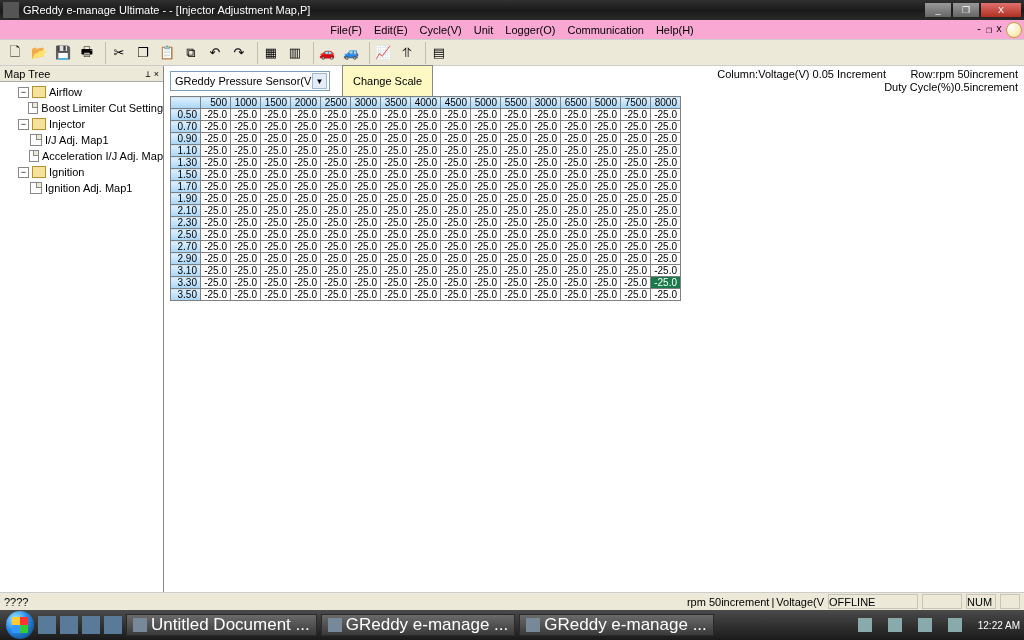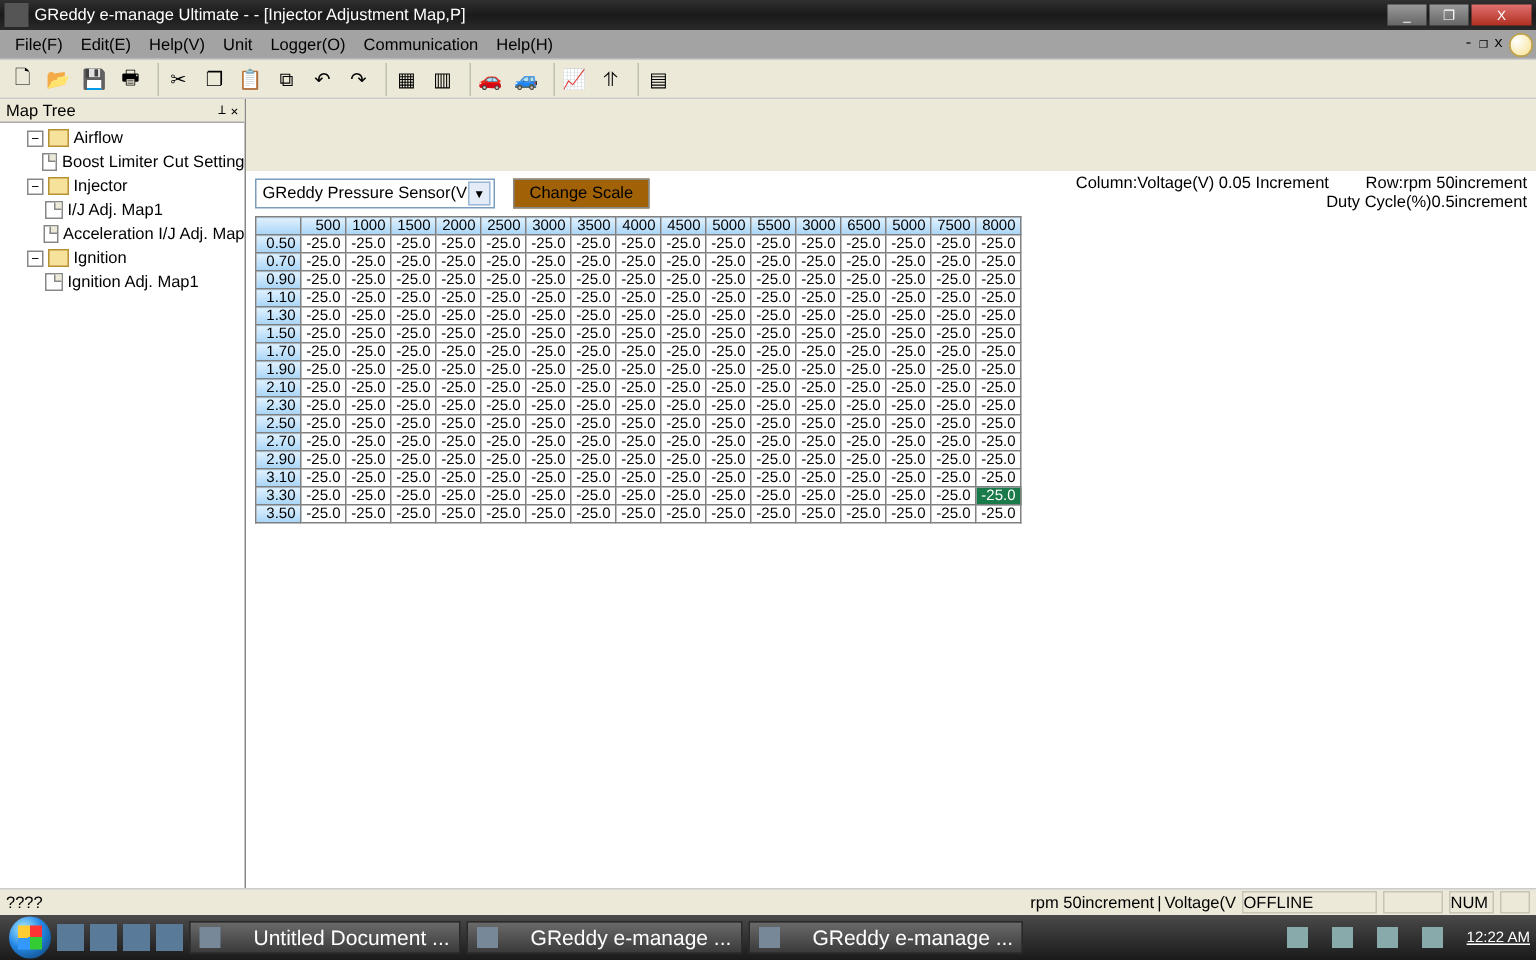--- a/index.html
+++ b/index.html
@@ -26,26 +26,27 @@
   }
   .titlebar .icon { width: 16px; height: 16px; margin-right: 4px; background:#555; display:inline-block;}
   .titlebar .spacer { flex: 1; }
   .titlebar .winbtn { height: 14px; margin-left: 2px; display:flex;align-items:center;justify-content:center;font-size:9px;}
   .winbtn.min { width:26px;background:linear-gradient(#999,#666);}
   .winbtn.max { width:26px;background:linear-gradient(#999,#666);}
   .winbtn.close { width:40px;background:linear-gradient(#e07070,#b03020);}
   
   .menubar {
     height: 20px;
-    background: #a3a3a3;
+    background: #f9a8d4;
     display: flex;
     align-items: center;
     padding: 0 4px;
     border-bottom: 1px solid #ccc;
     position:relative;
+    justify-content:center;
   }
   .menubar .menuitem { padding: 2px 6px; cursor: default; }
   .menubar .mdi-btns { position:absolute; right:22px; display:flex; gap:4px;}
   .menubar .mdi-btn { font-family:"Courier New",monospace; font-size:10px;}
   .menubar .ball { position:absolute; right:2px; width:16px;height:16px;border-radius:50%;background:radial-gradient(circle at 30% 30%,#fff,#f7e08c);border:1px solid #c0a040;}
   
   .toolbar {
     height: 26px;
     background: #ece9d8;
     display: flex;
@@ -83,28 +84,28 @@
   .tree-body { padding: 2px 0; }
   .tree-row { display:flex; align-items:center; height:16px; padding-left:2px; white-space:nowrap;}
   .tree-row .pm { width:11px;height:11px;border:1px solid #888;display:flex;align-items:center;justify-content:center;font-size:9px;line-height:1;margin-right:3px;background:#fff;color:#000;}
   .tree-row .pm.hidden{visibility:hidden;}
   .tree-row .folder { width:14px;height:12px;background:#f7e29c;border:1px solid #b59134;margin-right:3px;}
   .tree-row .leaf { width:12px;height:12px;background:#fff;border:1px solid #888;margin-right:3px;position:relative;}
   .tree-row .leaf::after{content:"";position:absolute;top:0;right:0;width:4px;height:4px;background:#ece9d8;border-left:1px solid #888;border-bottom:1px solid #888;}
   .tree-row.ind1 { padding-left: 18px;}
   .tree-row.ind2 { padding-left: 16px;}
   
-  .content { flex:1; background:#fff; padding:4px 6px 0 6px; position:relative;margin-top:48px;}
+  .content { flex:1; background:#fff; padding:4px 6px 0 6px; position:relative;}
   .content-top { display:flex; align-items:center; gap:12px; margin-bottom:4px; height:22px;}
   .combo {
     border:1px solid #7b9ebd; background:#fff; height:20px; display:flex;align-items:center;padding:0 2px 0 4px; width:160px;
   }
   .combo .arrow { margin-left:auto; width:15px;height:16px;background:#e4ecf7;border:1px solid #9cb8d8;display:flex;align-items:center;justify-content:center;font-size:8px;}
   .btn {
-    border:1px solid #888; background:#a16207; height:20px; padding:0 10px;display:flex;align-items:center;
+    border:1px solid #888; background:#fef9c3; height:32px; padding:0 10px;display:flex;align-items:center;
   }
   .info-right { margin-left:auto; text-align:right; font-size:11px; line-height:13px;}
   
   .grid-wrap { display:inline-block;}
   table.grid { border-collapse: collapse; font-size:10px; }
   table.grid td {
     border: 1px solid #808080;
     padding: 0 3px;
     text-align: right;
     height: 12px;
@@ -153,44 +154,44 @@
   }
   .quick { width:18px;height:18px;margin:0 2px;background:#5a7a9a;}
   .taskbtn {
     background:linear-gradient(#6a6a6a,#3a3a3a);
     border:1px solid #2a2a2a;
     height:22px;
     min-width:120px;
     display:flex;align-items:center;
     padding:0 6px;
     margin:0 2px;
-    font-size:14px;
+    font-size:17px;
     color:#fff;
-    gap:22px;
+    gap:4px;
   }
   .taskbtn .ti { width:14px;height:14px;background:#789;}
-  .tray { margin-left:auto;display:flex;align-items:center;gap:16px;font-size:10px;text-decoration:underline;}
+  .tray { margin-left:auto;display:flex;align-items:center;gap:16px;font-size:10px;}
   .tray .ic { width:14px;height:14px;background:#8aa;}
 </style>
 </head>
 <body>
 
 <div class="titlebar">
   <span class="icon"></span>
   <span>GReddy e-manage Ultimate  -  - [Injector Adjustment Map,P]</span>
   <span class="spacer"></span>
   <span class="winbtn min">_</span>
   <span class="winbtn max">❐</span>
   <span class="winbtn close">X</span>
 </div>
 
 <div class="menubar">
   <span class="menuitem">File(F)</span>
   <span class="menuitem">Edit(E)</span>
-  <span class="menuitem">Help(V)</span>
+  <span class="menuitem">Cycle(V)</span>
   <span class="menuitem">Unit</span>
   <span class="menuitem">Logger(O)</span>
   <span class="menuitem">Communication</span>
   <span class="menuitem">Help(H)</span>
   <span class="mdi-btns">
     <span class="mdi-btn">-</span>
     <span class="mdi-btn">❐</span>
     <span class="mdi-btn">x</span>
   </span>
   <span class="ball"></span>

